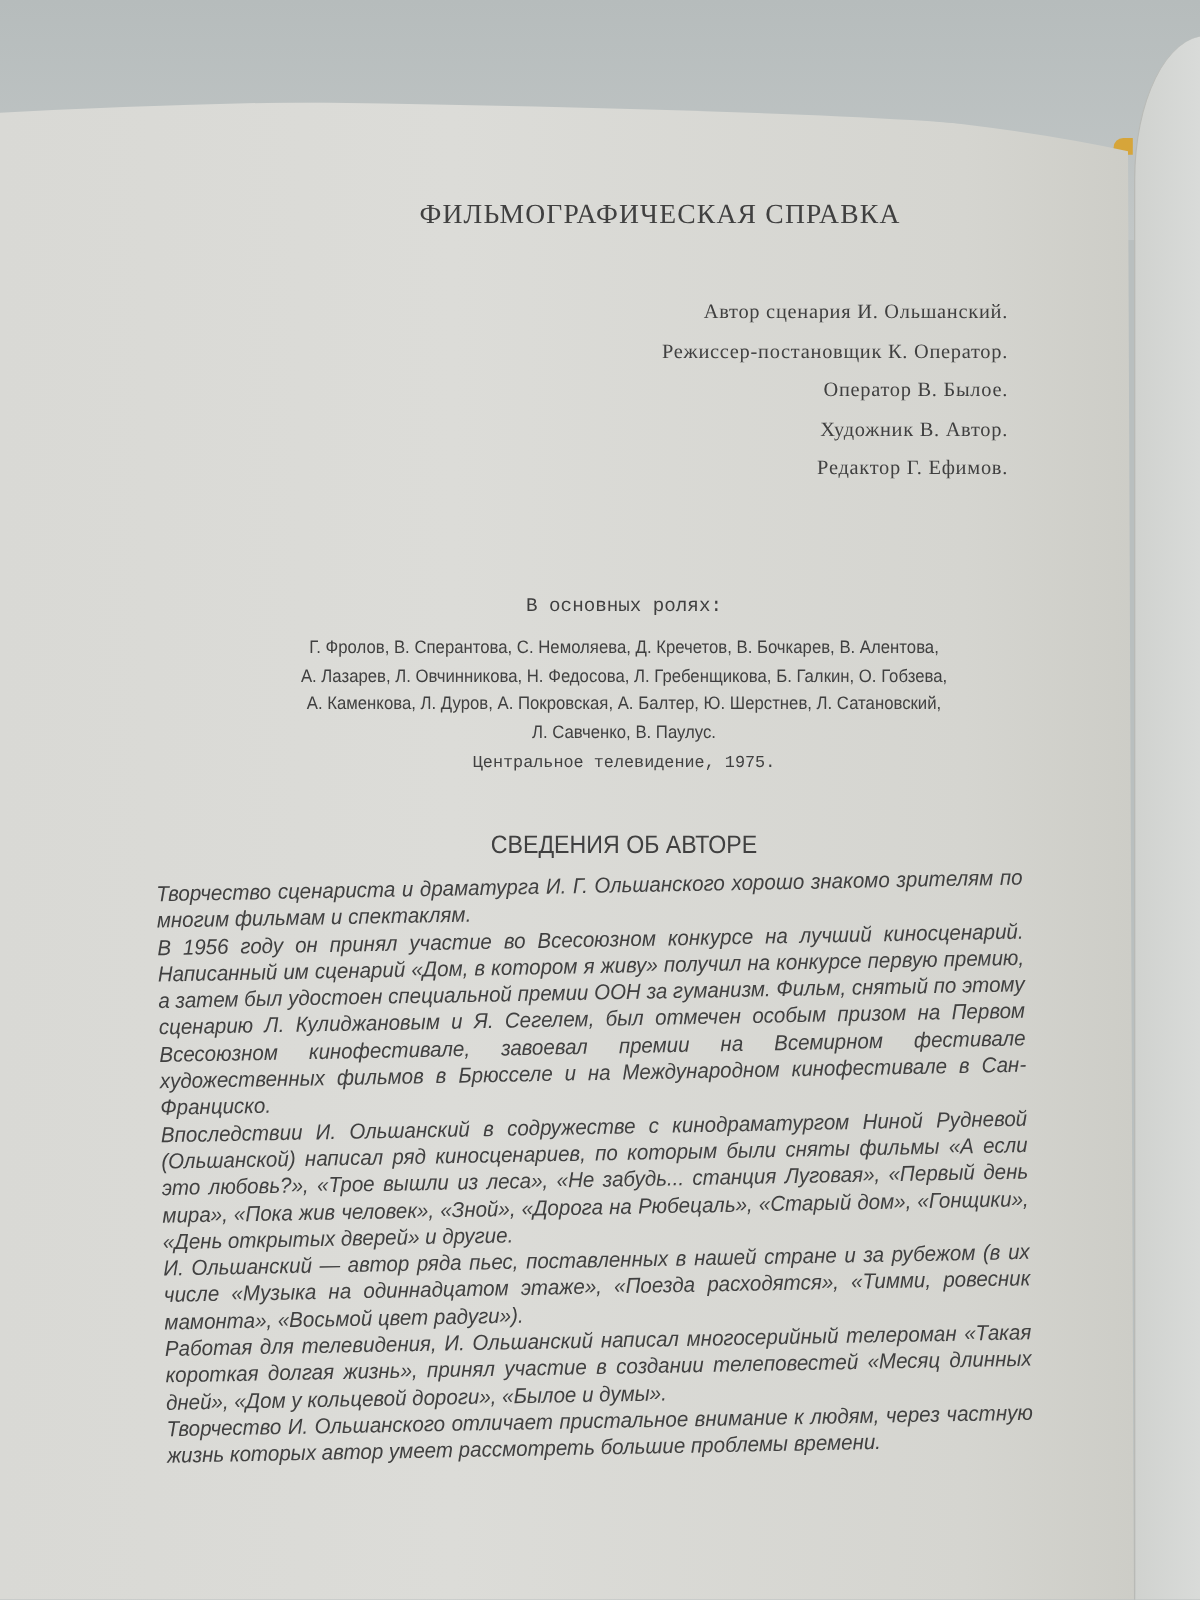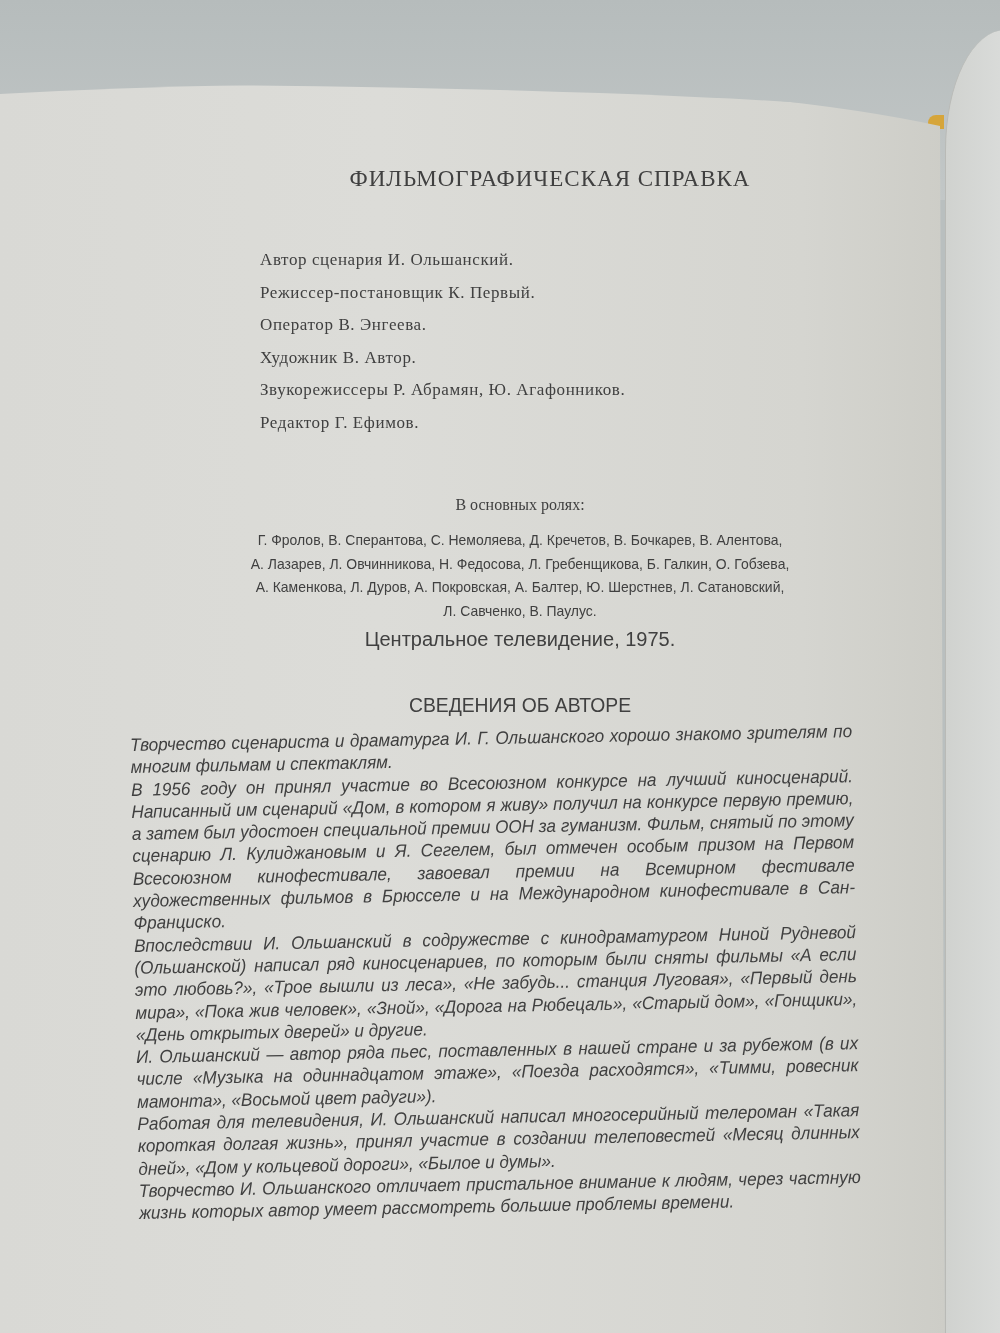--- a/index.html
+++ b/index.html
@@ -66,54 +66,54 @@
       text-align: center;
       font-size: 23px;
       letter-spacing: 1px;
       font-family: "Liberation Serif", serif;
     }
     .credits {
       position: absolute;
       left: 260px;
       top: 244px;
       width: 580px;
-      text-align: left;
+      text-align: right;
       font-size: 17px;
       line-height: 32.6px;
       letter-spacing: 0.6px;
     }
     .roles-heading {
       position: absolute;
       left: 120px;
       top: 496px;
       width: 800px;
       text-align: center;
       font-size: 16px;
-      font-family: Liberation Serif, serif;
+      font-family: Liberation Mono, monospace;
     }
     .cast {
       position: absolute;
       left: 120px;
       top: 528px;
       width: 800px;
       text-align: center;
       font-size: 15px;
       line-height: 23.5px;
       font-family: "Liberation Sans", sans-serif;
       transform: scaleX(0.93);
       transform-origin: 50% 0;
     }
     .studio {
       position: absolute;
       left: 120px;
       top: 628px;
       width: 800px;
       text-align: center;
-      font-size: 20px;
-      font-family: Liberation Sans, sans-serif;
+      font-size: 14px;
+      font-family: Liberation Mono, monospace;
     }
     .section-heading {
       position: absolute;
       left: 120px;
       top: 693px;
       width: 800px;
       text-align: center;
       font-size: 21px;
       font-family: "Liberation Sans", sans-serif;
       transform: scaleX(0.92);
@@ -141,24 +141,23 @@
 <div class="backdrop"></div>
 <div class="next-page"></div>
 <div class="ribbon"></div>
 <div class="page"></div>
 
 <div class="content">
   <div class="title">ФИЛЬМОГРАФИЧЕСКАЯ СПРАВКА</div>
 
   <div class="credits">
     <div>Автор сценария И. Ольшанский.</div>
-    <div>Режиссер-постановщик К. Первый.</div>
-    <div>Оператор В. Энгеева.</div>
+    <div>Режиссер-постановщик К. Оператор.</div>
+    <div>Оператор В. Былое.</div>
     <div>Художник В. Автор.</div>
-    <div>Звукорежиссеры Р. Абрамян, Ю. Агафонников.</div>
     <div>Редактор Г. Ефимов.</div>
   </div>
 
   <div class="roles-heading">В основных ролях:</div>
 
   <div class="cast">
     <div>Г. Фролов, В. Сперантова, С. Немоляева, Д. Кречетов, В. Бочкарев, В. Алентова,</div>
     <div>А. Лазарев, Л. Овчинникова, Н. Федосова, Л. Гребенщикова, Б. Галкин, О. Гобзева,</div>
     <div>А. Каменкова, Л. Дуров, А. Покровская, А. Балтер, Ю. Шерстнев, Л. Сатановский,</div>
     <div>Л. Савченко, В. Паулус.</div>

